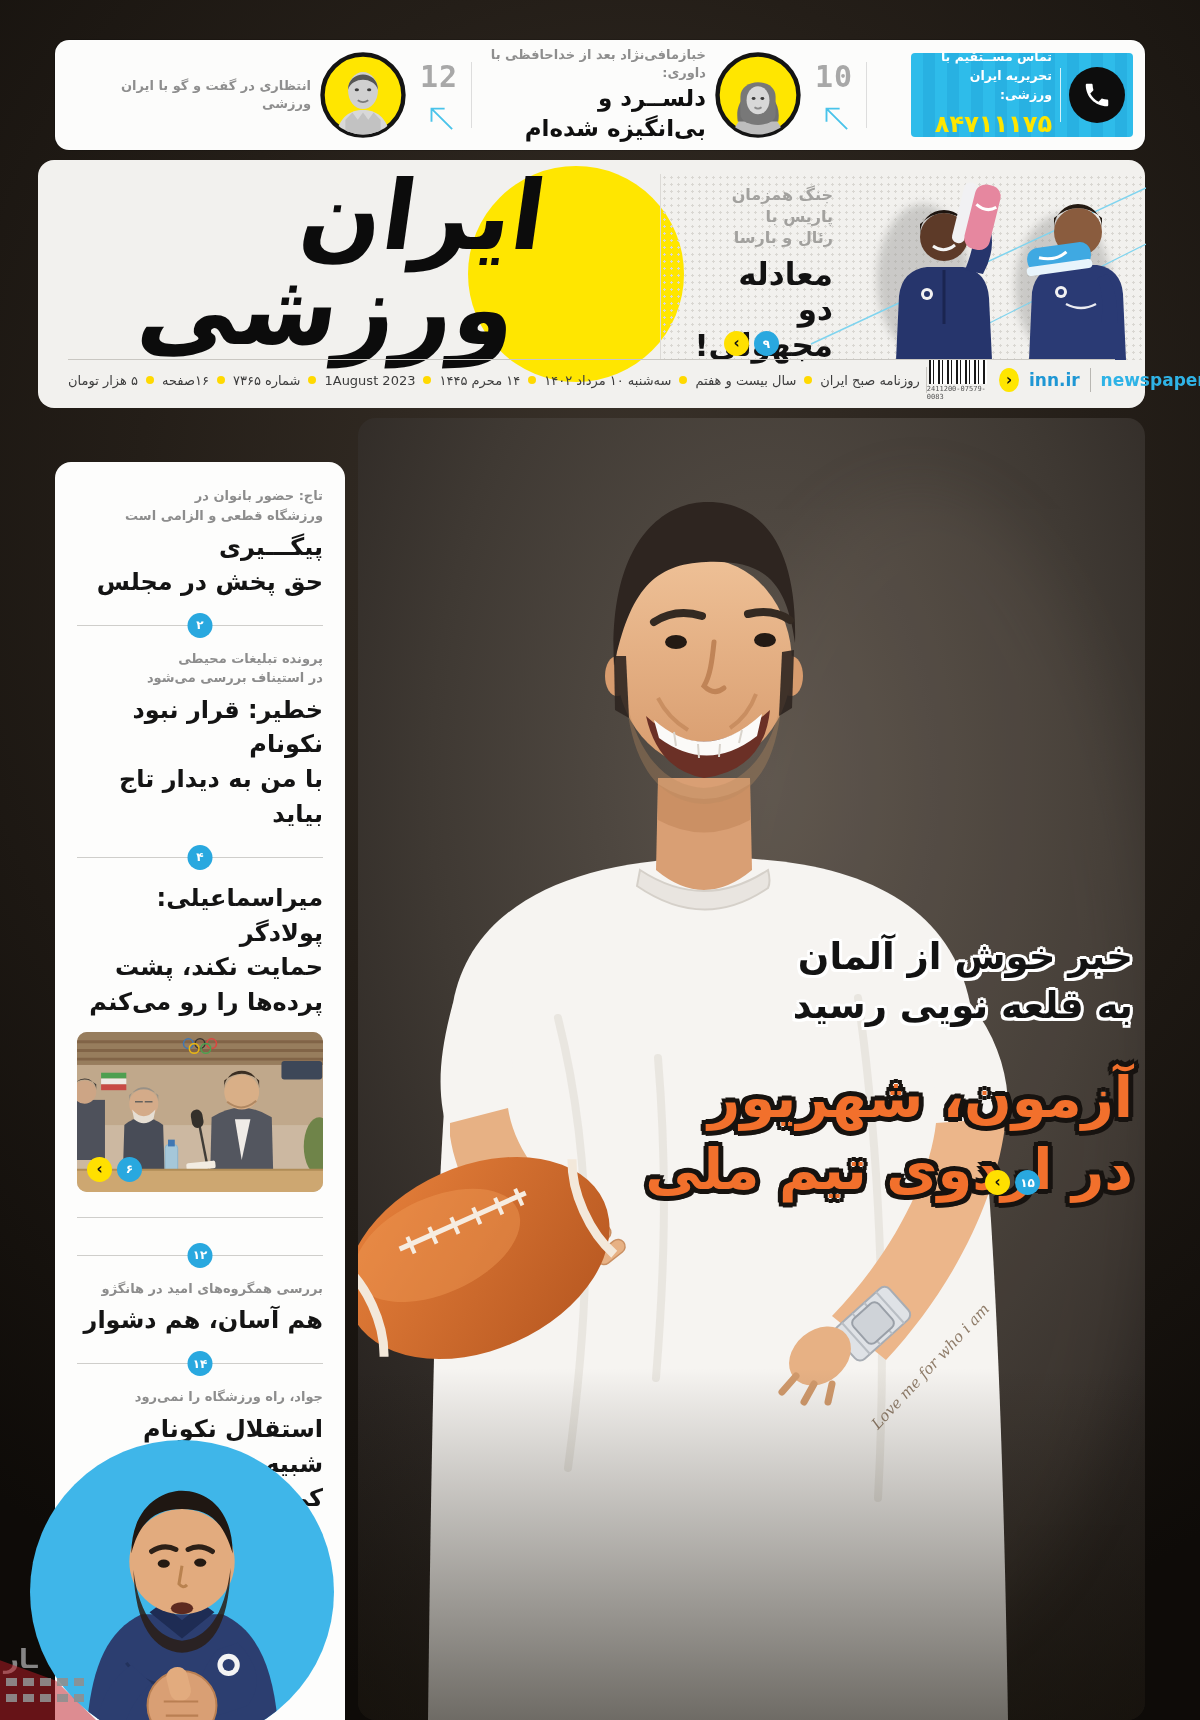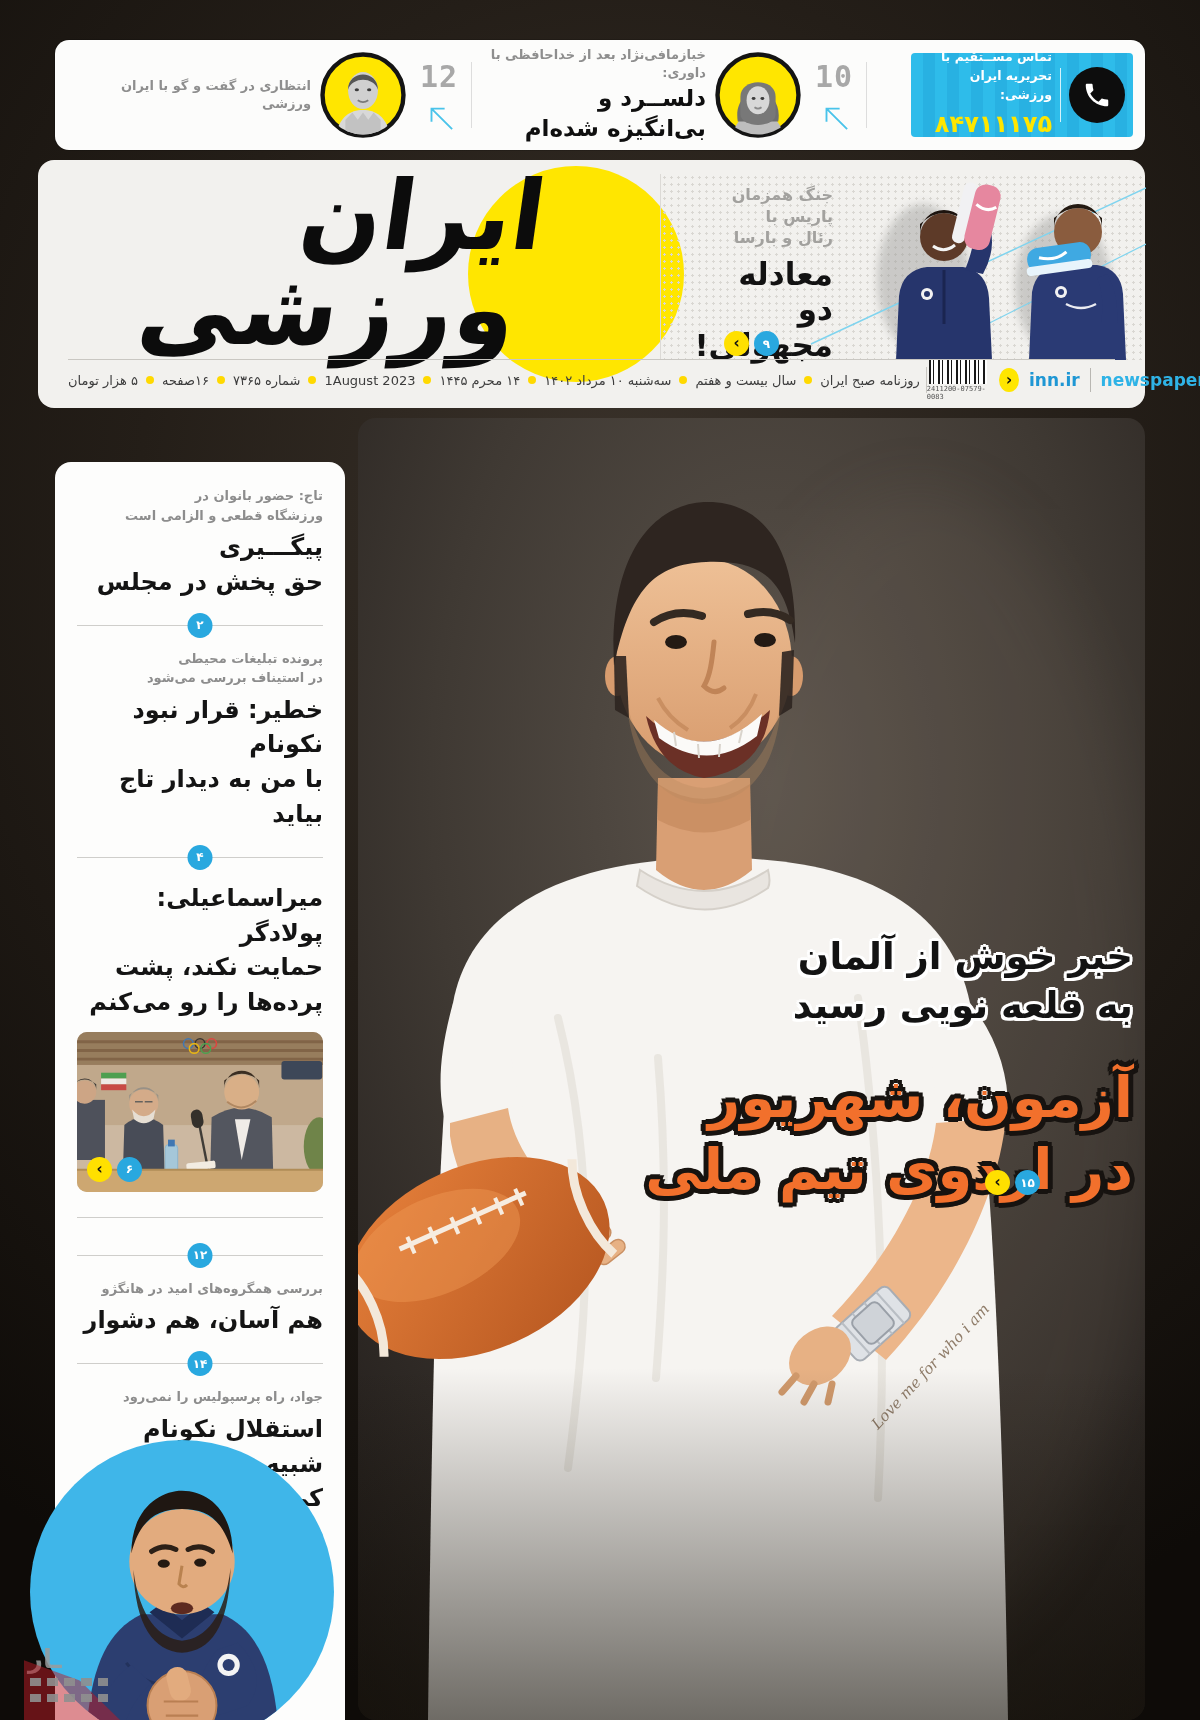--- a/index.html
+++ b/index.html
@@ -71,21 +71,21 @@
   
   .main-photo{position:absolute;left:358px;top:418px;width:787px;height:1302px;border-radius:18px;overflow:hidden;}
   .ov-white{position:absolute;right:12px;top:515px;text-align:right;direction:rtl;font-size:37px;font-weight:900;
             line-height:1.32;white-space:pre-line;color:#131313;
             text-shadow:3px 0 0 #fff,-3px 0 0 #fff,0 3px 0 #fff,0 -3px 0 #fff,2.5px 2.5px 0 #fff,-2.5px 2.5px 0 #fff,2.5px -2.5px 0 #fff,-2.5px -2.5px 0 #fff;}
   .ov-orange{position:absolute;right:12px;top:612px;text-align:right;direction:rtl;font-size:56px;font-weight:900;
              line-height:1.28;white-space:pre-line;color:#f2702c;
              text-shadow:5px 0 0 #171310,-5px 0 0 #171310,0 5px 0 #171310,0 -5px 0 #171310,4px 4px 0 #171310,-4px 4px 0 #171310,4px -4px 0 #171310,-4px -4px 0 #171310;margin-top:32px;}
   .main-badges{position:absolute;right:105px;top:752px;}
   
-  .watermark{position:absolute;left:0;top:1642px;width:110px;height:78px;pointer-events:none;margin-left:24px;}
+  .watermark{position:absolute;left:0;top:1642px;width:110px;height:78px;pointer-events:none;}
   .wm-text{position:absolute;left:4px;top:2px;color:#9b9b9b;font-size:26px;font-weight:900;opacity:.85;}
   .wm-red{position:absolute;left:0;top:10px;width:96px;height:68px;background:rgba(190,28,38,.5);
           clip-path:polygon(0 12%,58% 42%,100% 100%,0 100%);}
   .wm-dash{position:absolute;left:6px;width:78px;height:8px;opacity:.9;
            background:repeating-linear-gradient(90deg,#8f8f8f 0 11px,transparent 11px 17px);}
 </style>
 </head>
 <body>
 
 <div class="page">
@@ -353,21 +353,21 @@
     <div>
       <div class="sb-kicker">بررسی همگروه‌های امید در هانگژو</div>
       <div class="sb-title">هم آسان، هم دشوار</div>
     </div>
     <div class="sb-div">
       <div class="line"></div>
       <div class="blue-badge">۱۴</div>
     </div>
 
     <div>
-      <div class="sb-kicker">جواد، راه پرسپولیس را نمی‌رود</div>
+      <div class="sb-kicker">جواد، راه ورزشگاه را نمی‌رود</div>
       <div class="sb-title">استقلال نکونام
 شبیه تیم‌ملی کی‌روش</div>
       <div class="badge-row inline-badges">
         <div class="yellow-arrow">‹</div>
         <div class="blue-badge">۵</div>
       </div>
     </div>
   </div>
 
   <div class="bottom-circle">

